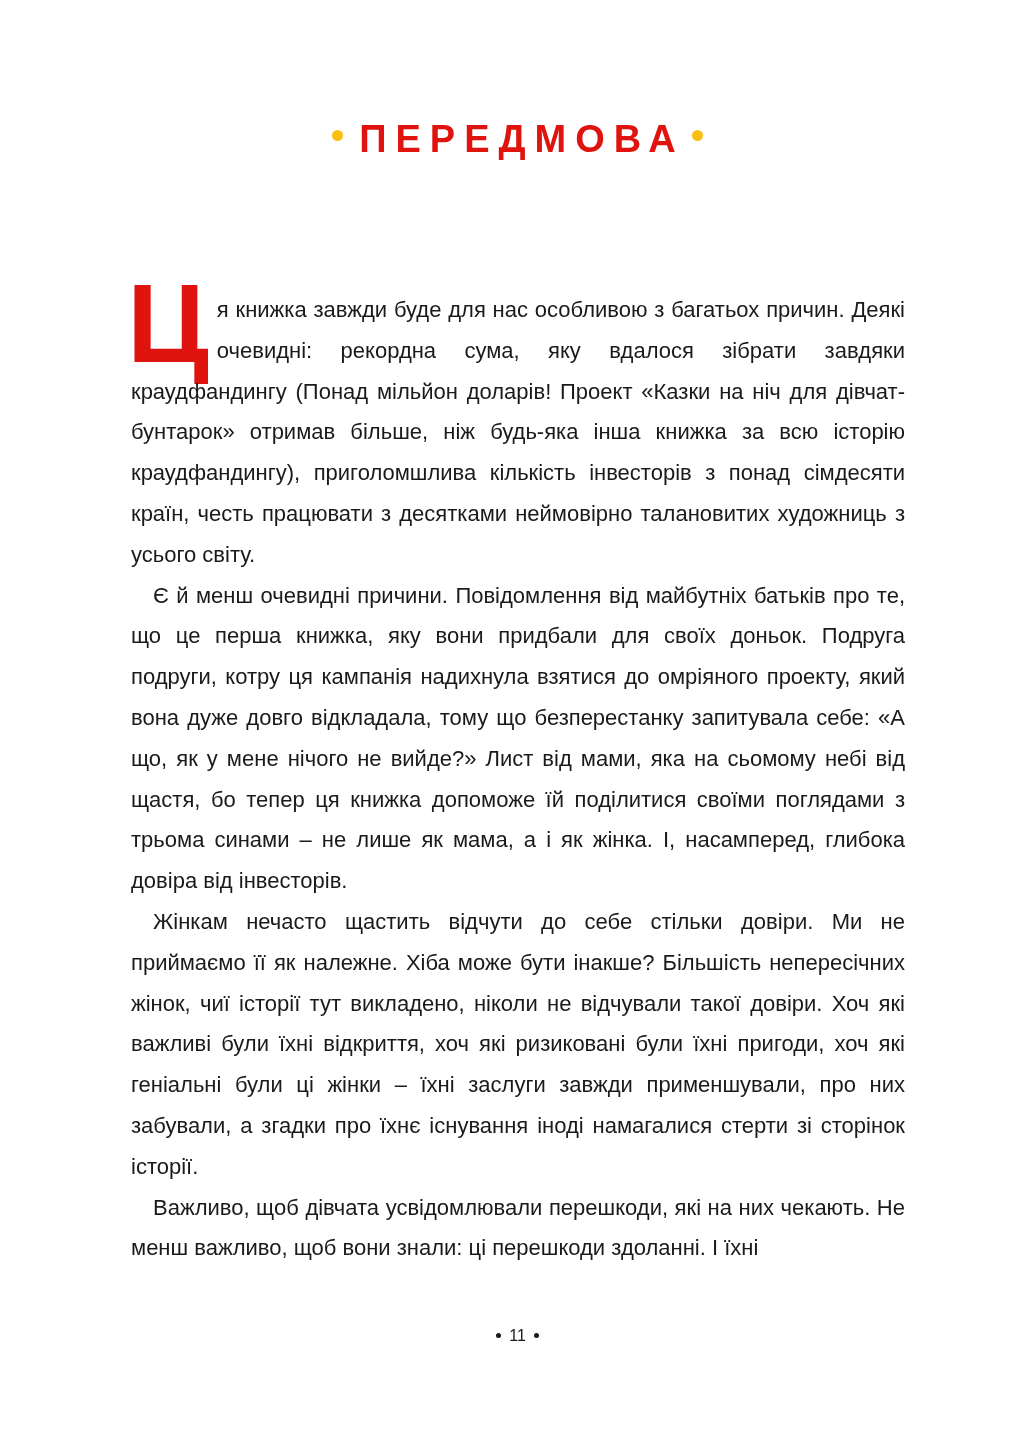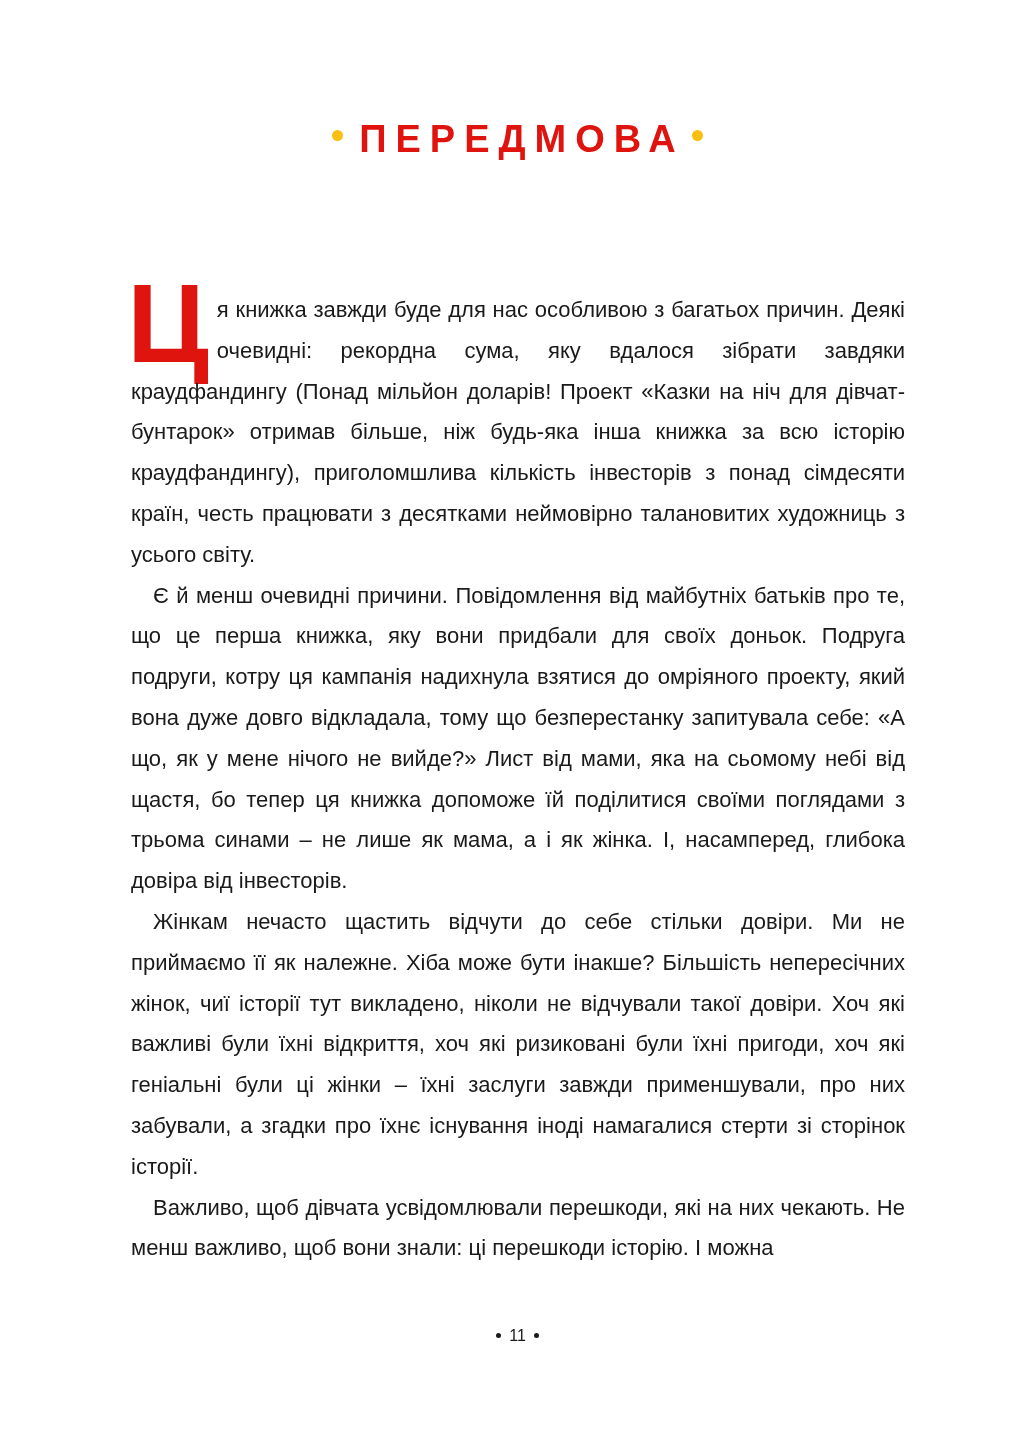--- a/index.html
+++ b/index.html
@@ -107,20 +107,20 @@
 <div class="page">
 
   <div class="heading">
     <span class="dot"></span><span class="title-text">ПЕРЕДМОВА</span><span class="dot"></span>
   </div>
 
   <div class="body-text">
     <p class="first"><span class="dropcap">Ц</span><span>я книжка завжди буде для нас особливою з багатьох причин. Деякі очевидні: рекордна сума, яку вдалося зібрати завдяки краудфандингу (Понад мільйон доларів! Проект «Казки на ніч для дівчат-бунтарок» отримав більше, ніж будь-яка інша книжка за всю історію краудфандингу), приголомшлива кількість інвесторів з понад сімдесяти країн, честь працювати з десятками неймовірно талановитих художниць з усього світу.</span></p>
     <p>Є й менш очевидні причини. Повідомлення від майбутніх батьків про те, що це перша книжка, яку вони придбали для своїх доньок. Подруга подруги, котру ця кампанія надихнула взятися до омріяного проекту, який вона дуже довго відкладала, тому що безперестанку запитувала себе: «А що, як у мене нічого не вийде?» Лист від мами, яка на сьомому небі від щастя, бо тепер ця книжка допоможе їй поділитися своїми поглядами з трьома синами – не лише як мама, а і як жінка. І, насамперед, глибока довіра від інвесторів.</p>
     <p>Жінкам нечасто щастить відчути до себе стільки довіри. Ми не приймаємо її як належне. Хіба може бути інакше? Більшість непересічних жінок, чиї історії тут викладено, ніколи не відчували такої довіри. Хоч які важливі були їхні відкриття, хоч які ризиковані були їхні пригоди, хоч які геніальні були ці жінки – їхні заслуги завжди применшували, про них забували, а згадки про їхнє існування іноді намагалися стерти зі сторінок історії.</p>
-    <p>Важливо, щоб дівчата усвідомлювали перешкоди, які на них чекають. Не менш важливо, щоб вони знали: ці перешкоди історію. І можна</p>
+    <p>Важливо, щоб дівчата усвідомлювали перешкоди, які на них чекають. Не менш важливо, щоб вони знали: ці перешкоди здоланні. І їхні</p>
   </div>
 
   <div class="footer">
     <span class="fdot"></span><span>11</span><span class="fdot"></span>
   </div>
 
 </div>
 
 </body></html>

